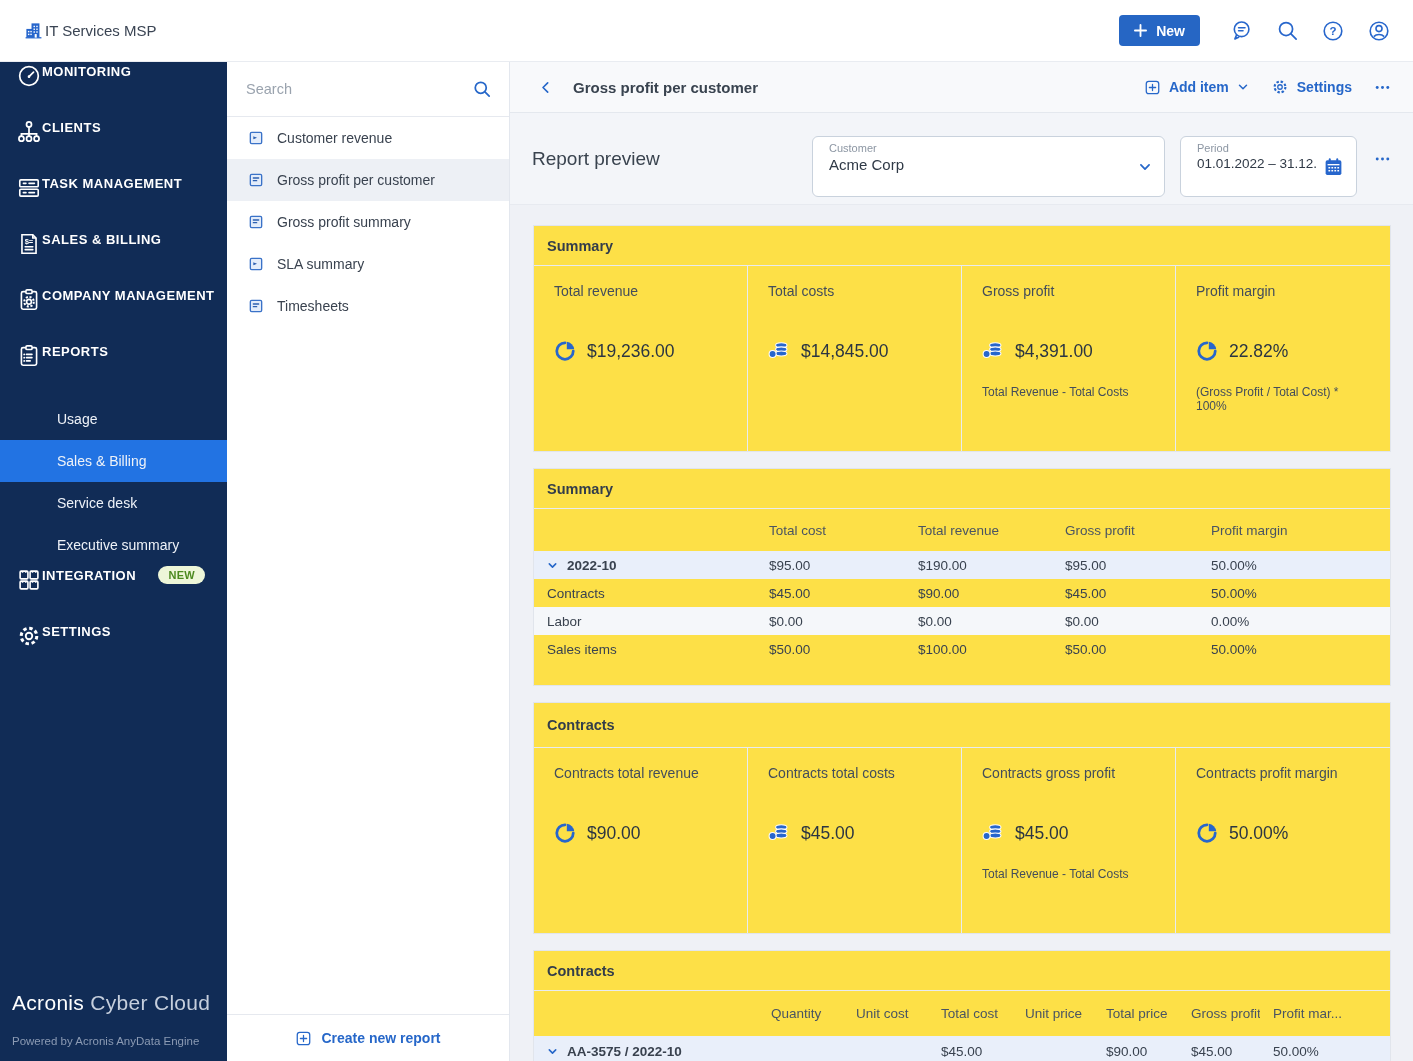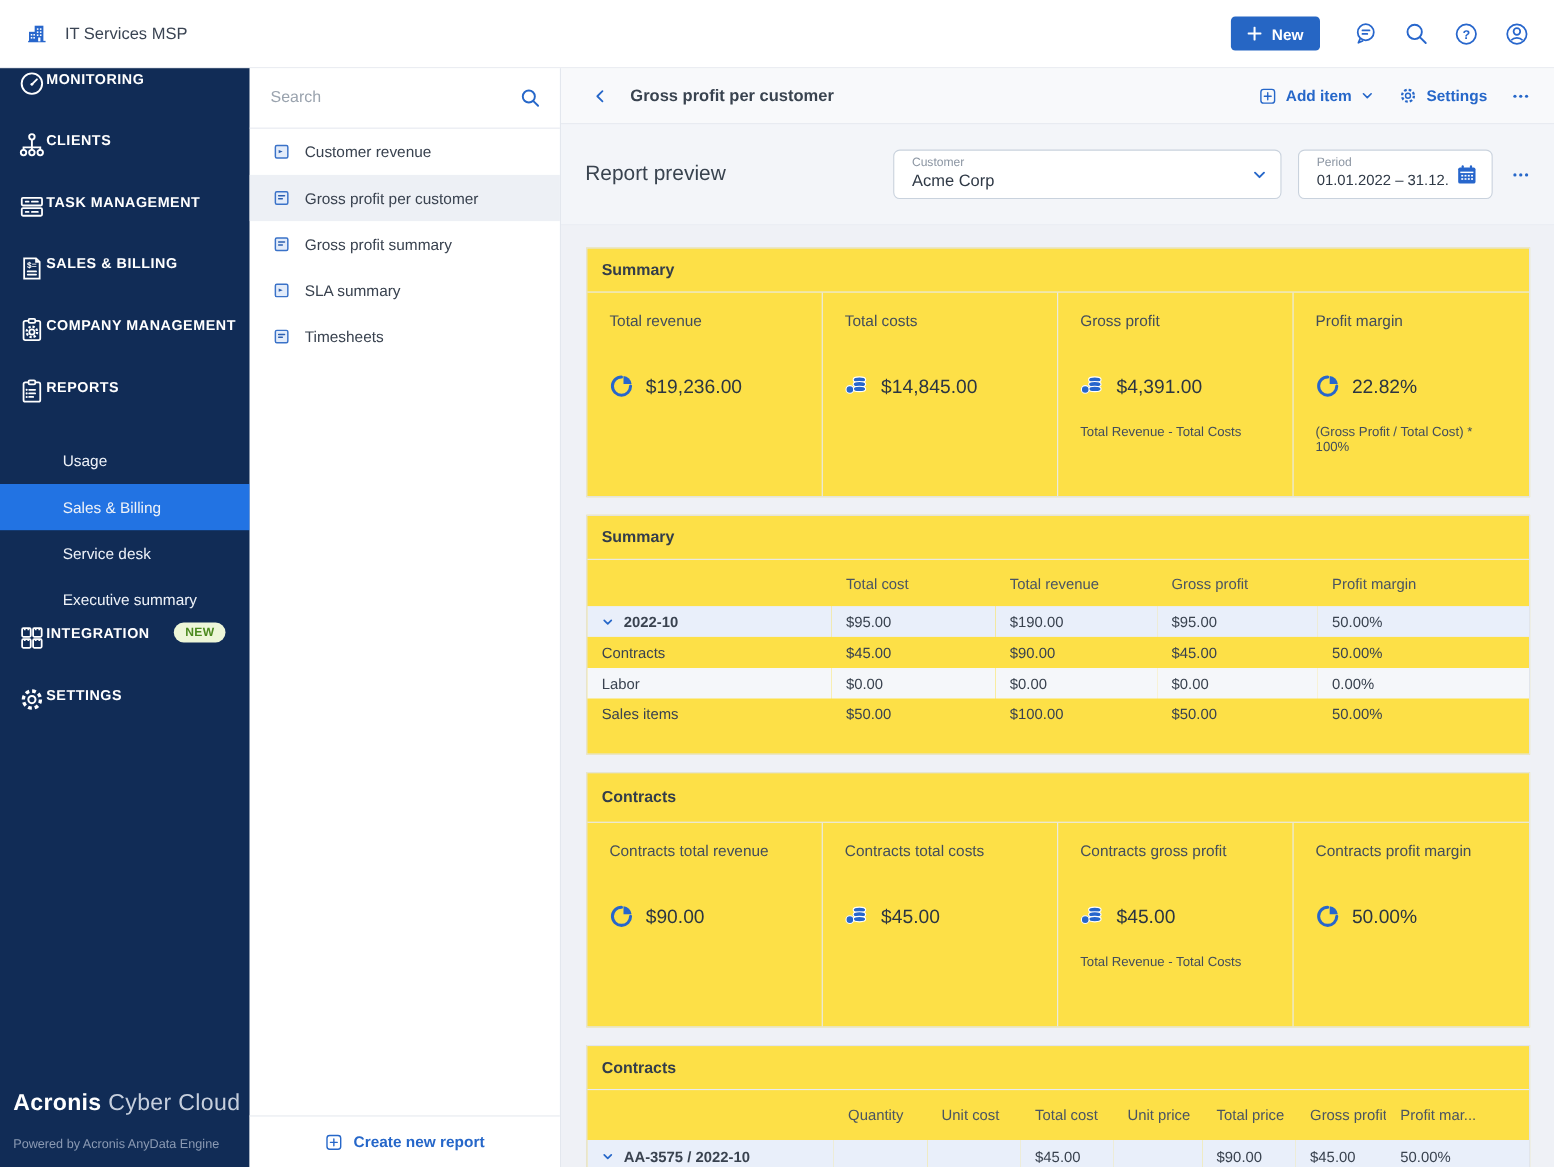--- a/index.html
+++ b/index.html
@@ -1,36 +1,36 @@
 <!DOCTYPE html>
 <html><head>
 <meta charset="utf-8">
 <style>
   html,body{margin:0;padding:0;}
   body{width:1413px;height:1061px;font-family:"Liberation Sans",sans-serif;background:#eff1f6;}
   .app{position:relative;width:1413px;height:1061px;overflow:hidden;background:#eff1f6;}
 
   
   .topbar{position:absolute;top:0;left:0;width:1413px;height:62px;background:#fff;border-bottom:1px solid #e9ecf1;box-sizing:border-box;display:flex;align-items:center;justify-content:space-between;padding:0 22px 0 24px;}
-  .tenant{display:flex;align-items:center;gap:16px;font-size:15px;color:#3a4453;cursor:pointer;}
+  .tenant{display:flex;align-items:center;gap:2px;font-size:15px;color:#3a4453;cursor:pointer;}
   .topbar-actions{display:flex;align-items:center;gap:22px;}
   .btn-new{display:flex;align-items:center;gap:9px;background:#2666c4;color:#fff;border:none;border-radius:4px;height:31px;padding:0 15px;font-size:14px;font-weight:700;margin-right:7px;cursor:pointer;font-family:inherit;}
   .tbicon{width:24px;height:24px;display:inline-flex;align-items:center;justify-content:center;cursor:pointer;}
 
   
   .sidenav{position:absolute;top:62px;left:0;width:227px;height:999px;background:#112c56;color:#fff;}
   .nav-item{display:flex;align-items:flex-start;min-height:56px;padding:0 12px 0 15px;gap:0;cursor:pointer;box-sizing:border-box;}
   .nav-item .nicon{width:27px;height:27px;flex:none;display:flex;align-items:center;justify-content:center;}
   .nav-item .nlabel{font-size:13px;font-weight:700;letter-spacing:.5px;line-height:1.55;}
   .nav-sub-item{display:flex;align-items:center;height:42px;padding-left:57px;font-size:14px;color:#eef2f8;cursor:pointer;}
   .nav-sub-item.active{background:#2273e3;}
   .badge-new{margin-left:auto;margin-right:10px;background:#edf6d8;color:#4c8a1f;font-size:11px;font-weight:700;border-radius:10px;padding:3px 10px;letter-spacing:.3px;}
   .brand{position:absolute;left:12px;bottom:14px;}
   .brand-logo{font-size:21px;color:#fff;letter-spacing:.3px;}
-  .brand-logo .b1{font-weight:700;text-align:right;}
+  .brand-logo .b1{font-weight:400;text-align:right;}
   .brand-logo .b2{font-weight:300;color:#c6cfdd;}
   .brand-powered{margin-top:20px;font-size:11.5px;color:#8b9ab3;}
 
   
   .report-list{position:absolute;top:62px;left:227px;width:283px;height:999px;background:#fff;border-right:1px solid #e3e7ee;box-sizing:border-box;}
   .search-row{height:55px;display:flex;align-items:center;padding:0 17px;border-bottom:1px solid #e6e9ef;gap:8px;box-sizing:border-box;}
   .search-row input{flex:1;border:none;outline:none;font-size:14.5px;color:#39424f;font-family:inherit;background:transparent;}
   .search-row input::placeholder{color:#9aa3ae;}
   .rl-item{height:42px;display:flex;align-items:center;gap:13px;padding:0 12px 0 21px;font-size:14px;color:#39424f;cursor:pointer;}
   .rl-item.selected{background:#edf0f5;}
@@ -39,21 +39,21 @@
   
   .main{position:absolute;top:62px;left:510px;right:0;bottom:0;}
   .page-header{height:51px;background:#f8f9fb;border-bottom:1px solid #e4e8ee;display:flex;align-items:center;padding:0 22px 0 28px;box-sizing:border-box;}
   .back{display:inline-flex;cursor:pointer;}
   .ph-title{font-size:15px;font-weight:700;color:#39434f;margin:0 0 0 20px;}
   .ph-actions{margin-left:auto;display:flex;align-items:center;gap:22px;}
   .ph-action{display:flex;align-items:center;gap:8px;color:#2667c9;font-size:14px;font-weight:700;cursor:pointer;}
 
   .preview-bar{position:relative;height:92px;background:#f3f5f9;border-bottom:1px solid #e7eaf0;box-sizing:border-box;}
   .pv-title{position:absolute;left:22px;top:50%;transform:translateY(-50%);font-size:19px;font-weight:400;color:#39434f;margin:0;}
-  .field{position:absolute;top:23px;height:45px;background:#fff;border:1px solid #c9d2dd;border-radius:6px;box-sizing:border-box;padding:5px 30px 0 16px;cursor:pointer;}
+  .field{position:absolute;top:23px;height:61px;background:#fff;border:1px solid #c9d2dd;border-radius:6px;box-sizing:border-box;padding:5px 30px 0 16px;cursor:pointer;}
   .field.customer{left:302px;width:353px;}
   .field.period{left:670px;width:177px;padding-right:38px;}
   .f-label{font-size:11px;color:#8c96a3;}
   .f-value{font-size:15px;color:#2f3946;margin-top:2px;white-space:nowrap;overflow:hidden;}
   .field.period .f-value{font-size:13.5px;}
   .f-caret{position:absolute;right:12px;top:50%;transform:translateY(-50%);display:inline-flex;}
   .pv-more{position:absolute;right:22px;top:50%;transform:translateY(-50%);display:inline-flex;cursor:pointer;}
 
   .content{position:absolute;top:143px;bottom:0;left:0;right:0;overflow:hidden;padding:20px 22px 0 23px;background:#eff1f6;}
 

